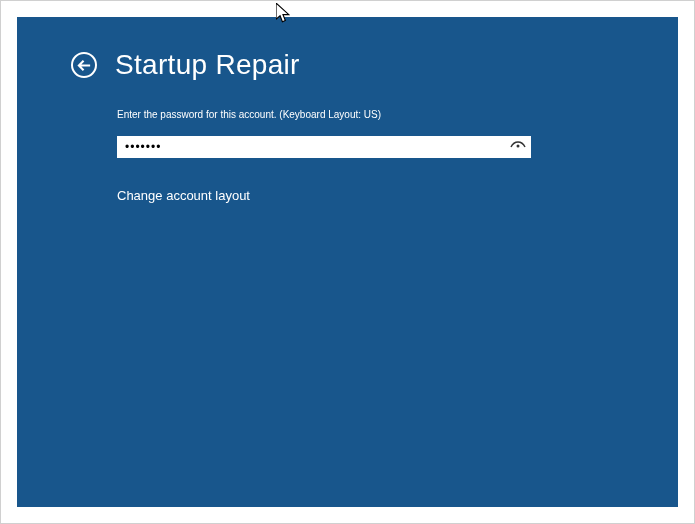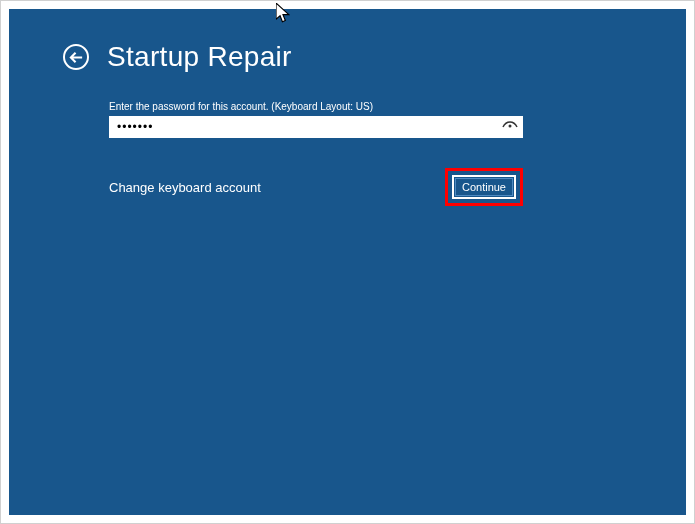--- a/index.html
+++ b/index.html
@@ -12,21 +12,21 @@
       height: 524px;
       background: #fff;
       font-family: "Segoe UI", Arial, sans-serif;
       position: relative;
       overflow: hidden;
     }
     .outer-border {
       width: 695px;
       height: 524px;
       border: 1px solid #d0d0d0;
-      padding: 8px;
+      padding: 16px;
       position: relative;
     }
     .screen {
       width: 100%;
       height: 100%;
       background: #18568c;
       position: relative;
       color: #fff;
     }
     .header {
@@ -65,21 +65,21 @@
       padding-top: 28px;
     }
     .greeting {
       font-size: 16px;
       font-weight: 300;
       margin-bottom: 22px;
     }
     .instruction {
       font-size: 10px;
       font-weight: 400;
-      margin-bottom: 4px;
+      margin-bottom: 16px;
     }
     .password-row {
       position: relative;
       width: 414px;
     }
     .password-input {
       width: 100%;
       height: 22px;
       background: #fff;
       border: none;
@@ -172,24 +172,21 @@
         <input type="text" class="password-input" value="•••••••" style="">
         <div class="reveal-btn">
           <svg viewBox="0 0 16 12">
             <path d="M1 6 C3 2 6 1 8 1 C10 1 13 2 15 6"></path>
             <circle cx="8" cy="5" r="1.5" fill="#333" stroke="none"></circle>
           </svg>
         </div>
       </div>
 
       <div class="action-row">
-        <div class="kb-link">Change keyboard account</div>
-        <div class="highlight-box">
-          <button class="continue-btn">Continue</button>
-        </div>
+        <div class="kb-link">Change account layout</div>
       </div>
     </div>
 
   </div>
 
   <div class="cursor">
     <svg viewBox="0 0 12 18">
       <path d="M0 0 L0 14 L3.5 11 L5.5 16 L8 15 L6 10 L11 10 Z"></path>
     </svg>
   </div>

